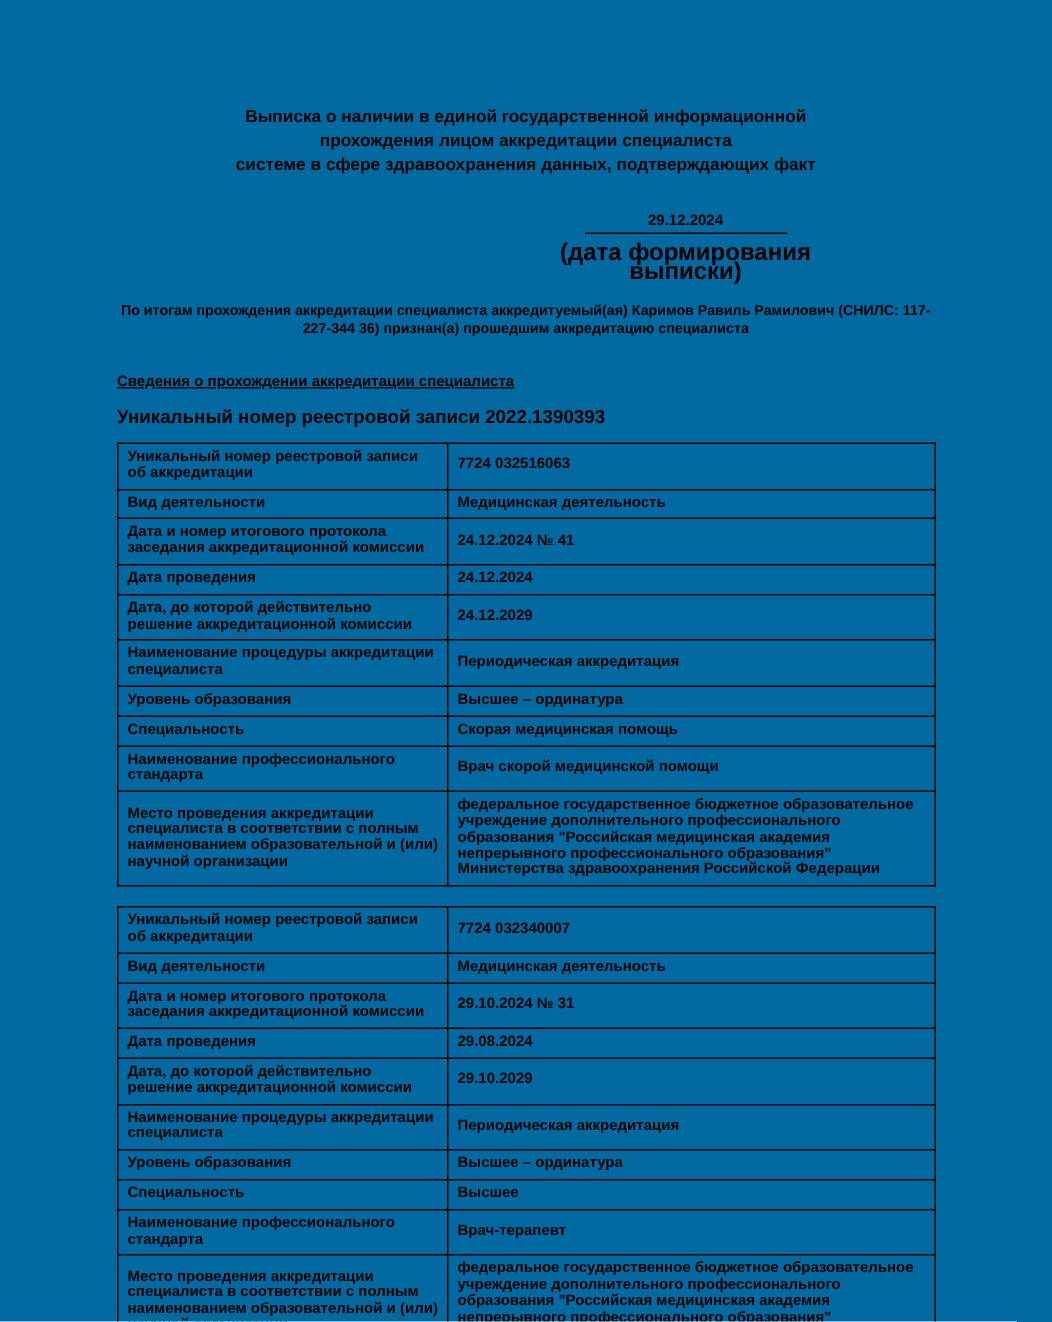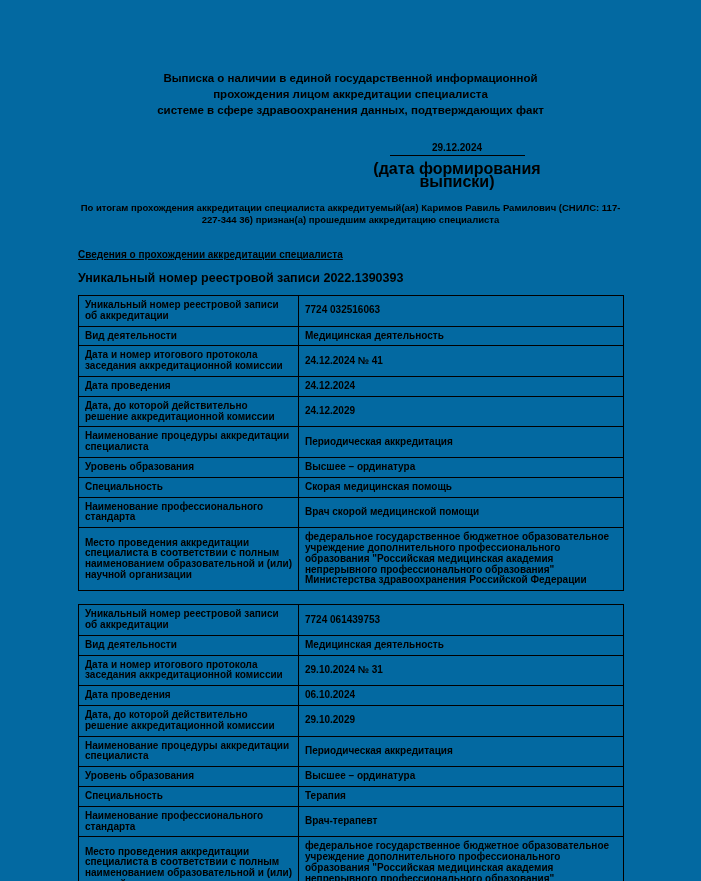--- a/index.html
+++ b/index.html
@@ -140,49 +140,49 @@
           <td class="lbl">Место проведения аккредитации специалиста в соответствии с полным наименованием образовательной и (или) научной организации</td>
           <td class="val">федеральное государственное бюджетное образовательное учреждение дополнительного профессионального образования "Российская медицинская академия непрерывного профессионального образования" Министерства здравоохранения Российской Федерации</td>
         </tr>
       </tbody>
     </table>
 
     <table class="acc second">
       <tbody>
         <tr>
           <td class="lbl">Уникальный номер реестровой записи об аккредитации</td>
-          <td class="val">7724 061439753</td>
+          <td class="val">7724 032340007</td>
         </tr>
         <tr>
           <td class="lbl">Вид деятельности</td>
           <td class="val">Медицинская деятельность</td>
         </tr>
         <tr>
           <td class="lbl">Дата и номер итогового протокола заседания аккредитационной комиссии</td>
           <td class="val">29.10.2024 № 31</td>
         </tr>
         <tr>
           <td class="lbl">Дата проведения</td>
-          <td class="val">06.10.2024</td>
+          <td class="val">29.08.2024</td>
         </tr>
         <tr>
           <td class="lbl">Дата, до которой действительно решение аккредитационной комиссии</td>
           <td class="val">29.10.2029</td>
         </tr>
         <tr>
           <td class="lbl">Наименование процедуры аккредитации специалиста</td>
           <td class="val">Периодическая аккредитация</td>
         </tr>
         <tr>
           <td class="lbl">Уровень образования</td>
           <td class="val">Высшее – ординатура</td>
         </tr>
         <tr>
           <td class="lbl">Специальность</td>
-          <td class="val">Терапия</td>
+          <td class="val">Высшее</td>
         </tr>
         <tr>
           <td class="lbl">Наименование профессионального стандарта</td>
           <td class="val">Врач-терапевт</td>
         </tr>
         <tr>
           <td class="lbl">Место проведения аккредитации специалиста в соответствии с полным наименованием образовательной и (или) научной организации</td>
           <td class="val">федеральное государственное бюджетное образовательное учреждение дополнительного профессионального образования "Российская медицинская академия непрерывного профессионального образования" Министерства здравоохранения Российской Федерации</td>
         </tr>
       </tbody>

